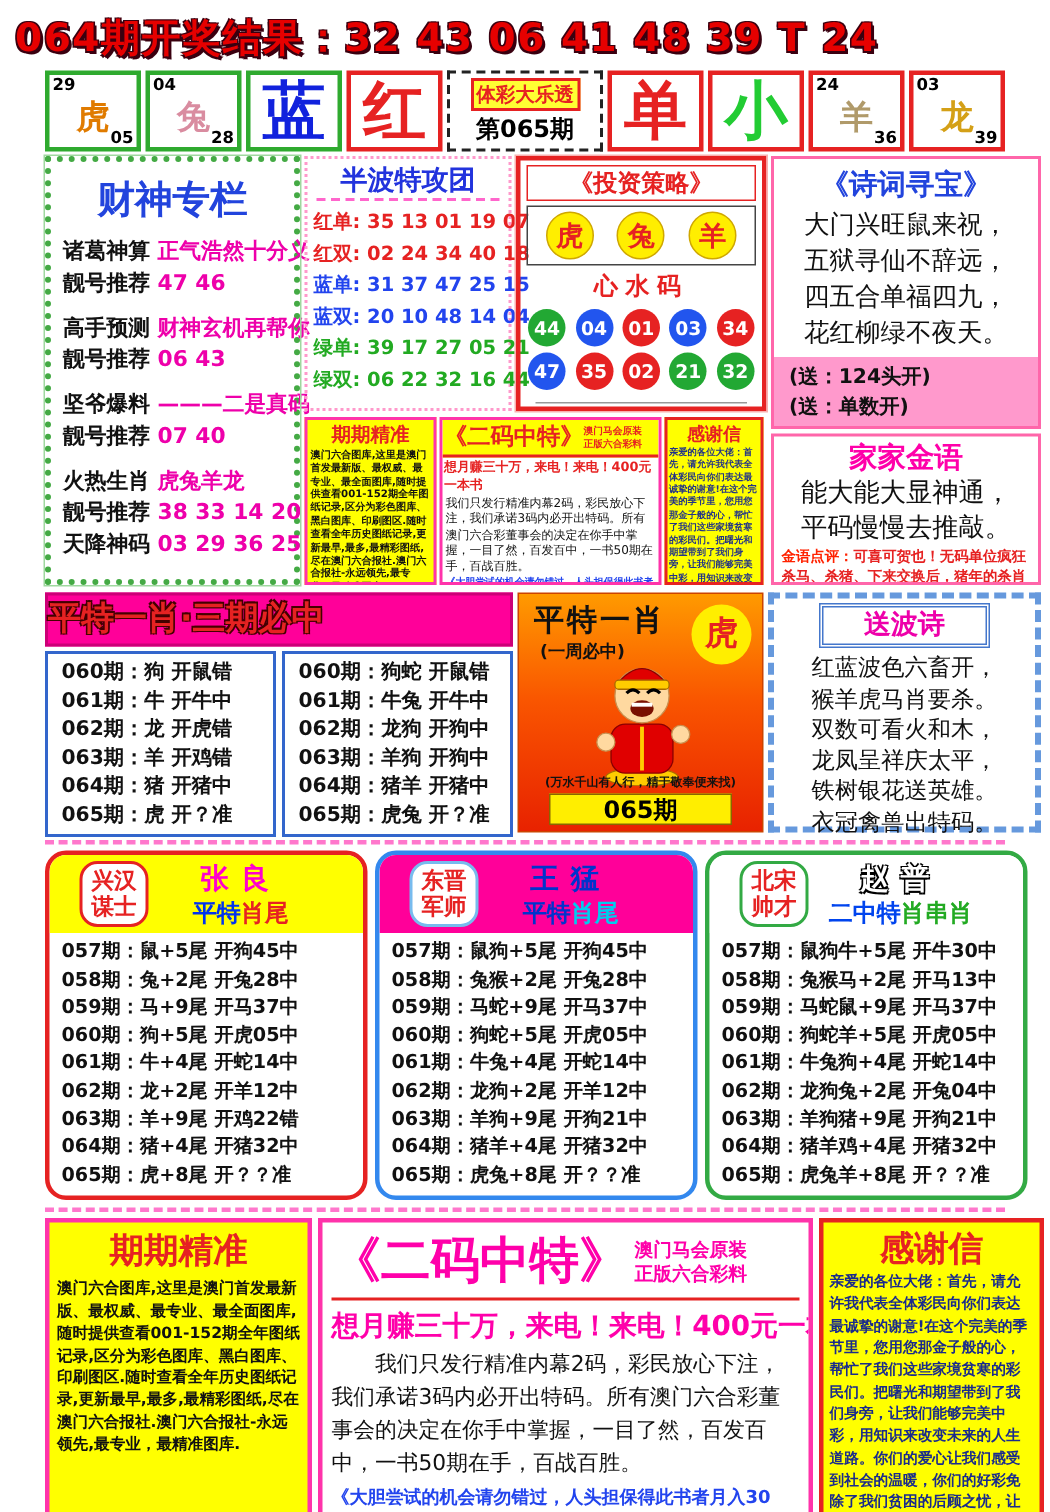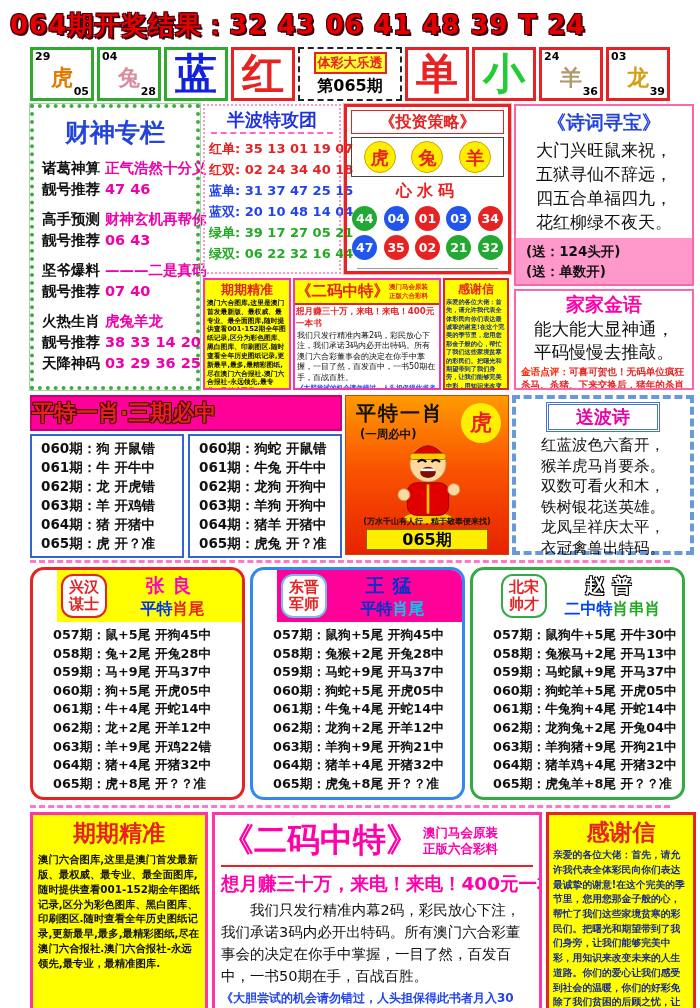--- a/index.html
+++ b/index.html
@@ -108,36 +108,36 @@
   .sb-line { font-size:15.5px; color:#111; text-align:center; line-height:20.5px; font-weight:500; white-space:nowrap; }
 
   .sep { border-top:3px dashed #ff77cc; margin:5px 30px 4px; }
 
   
   .band3 { display:flex; margin-left:30px; }
   .col { width:215px; border-radius:14px; overflow:hidden; border:3px solid #e62222; background:#fff; }
   .col + .col { margin-left:5px; }
   .col.c2 { border-color:#3388ee; }
   .col.c3 { border-color:#33aa44; }
-  .colhdr { display:flex; align-items:center; height:52px; padding:3px 4px; background:#ffff00;margin-left:24px; }
+  .colhdr { display:flex; align-items:center; height:52px; padding:3px 20px; background:#ffff00; }
   .c2 .colhdr { background:#ff0099; }
   .c3 .colhdr { background:#ffffff; }
   .namebox { background:#fff; border:2px solid #e62222; border-radius:12px; color:#e62222; font-weight:900;
              font-size:15px; line-height:17px; padding:3px 6px; text-align:center; white-space:nowrap; }
   .c2 .namebox { border-color:#77bbee; }
   .c3 .namebox { border-color:#33aa44; }
   .hdr-right { flex:1; text-align:center; }
   .master { font-size:19px; font-weight:900; letter-spacing:8px; color:#ff00cc; white-space:nowrap; }
   .c2 .master { color:#0033cc; }
   .c3 .master { color:#fff; text-shadow:-1px -1px 0 #000,1px -1px 0 #000,-1px 1px 0 #000,1px 1px 0 #000; }
   .subrow { font-size:16px; font-weight:900; white-space:nowrap; }
   .s1 { color:#0033ee; } .s2 { color:#e62222; }
   .c2 .s1 { color:#0033cc; } .c2 .s2 { color:#00ccee; }
   .c3 .s1 { color:#0044ee; } .c3 .s2 { color:#22aa22; }
-  .colrows { padding:4px 0 4px 8px;margin-left:12px; }
+  .colrows { padding:4px 0 4px 8px; }
   .col-row { font-size:12.8px; font-weight:bold; color:#111; line-height:18.6px; white-space:nowrap; }
 
   
   .bottom { display:flex; margin-left:30px; height:211px; }
   .bjz { width:178px; background:#ffff00; border:3px solid #ff33aa; padding:3px 5px; overflow:hidden; }
   .bjz-title { color:#e62222; font-weight:900; font-size:23px; text-align:center; margin-bottom:3px; }
   .bjz-body { font-size:10.4px; line-height:1.42; color:#111; font-weight:bold; }
   .berma { width:330px; border:3px solid #ff33aa; margin-left:4px; background:#fff; padding:3px 6px; overflow:hidden; }
   .be-trow { display:flex; align-items:center; border-bottom:2px solid #e62222; padding-bottom:2px; }
   .be-title { color:#ff00aa; font-weight:900; font-size:33px; white-space:nowrap; }
@@ -401,22 +401,22 @@
       <div class="tb-issue">065期</div>
     </section>
 
     <section class="songbo">
       <div class="sb-titlebox">送波诗</div>
       <div>
 
       <div class="sb-line">红蓝波色六畜开，</div>
           <div class="sb-line">猴羊虎马肖要杀。</div>
           <div class="sb-line">双数可看火和木，</div>
+          <div class="sb-line">龙凤呈祥庆太平，</div>
           <div class="sb-line">铁树银花送英雄。</div>
-          <div class="sb-line">龙凤呈祥庆太平，</div>
           <div class="sb-line">衣冠禽兽出特码。</div>
         </div>
     </section>
   </div>
 
   <div class="sep"></div>
 
   <div class="band3">
     <section class="col c1">
       <div class="colhdr">

